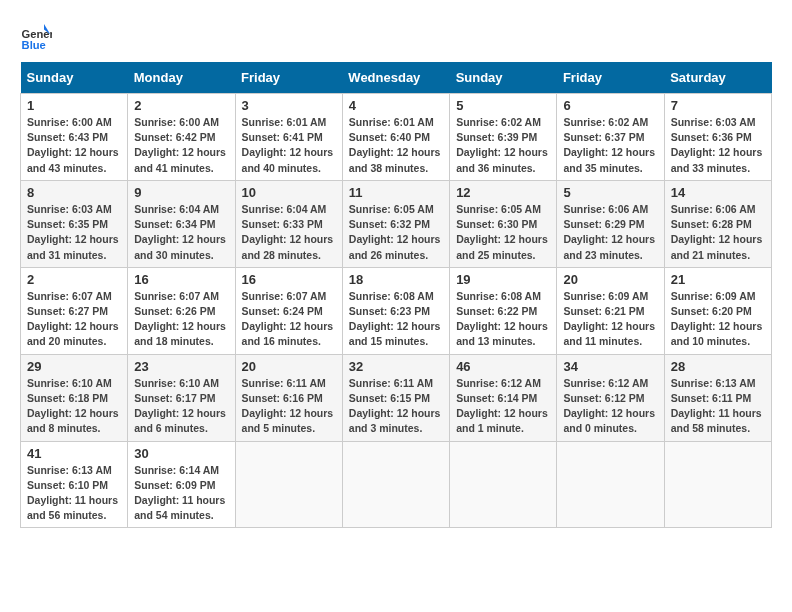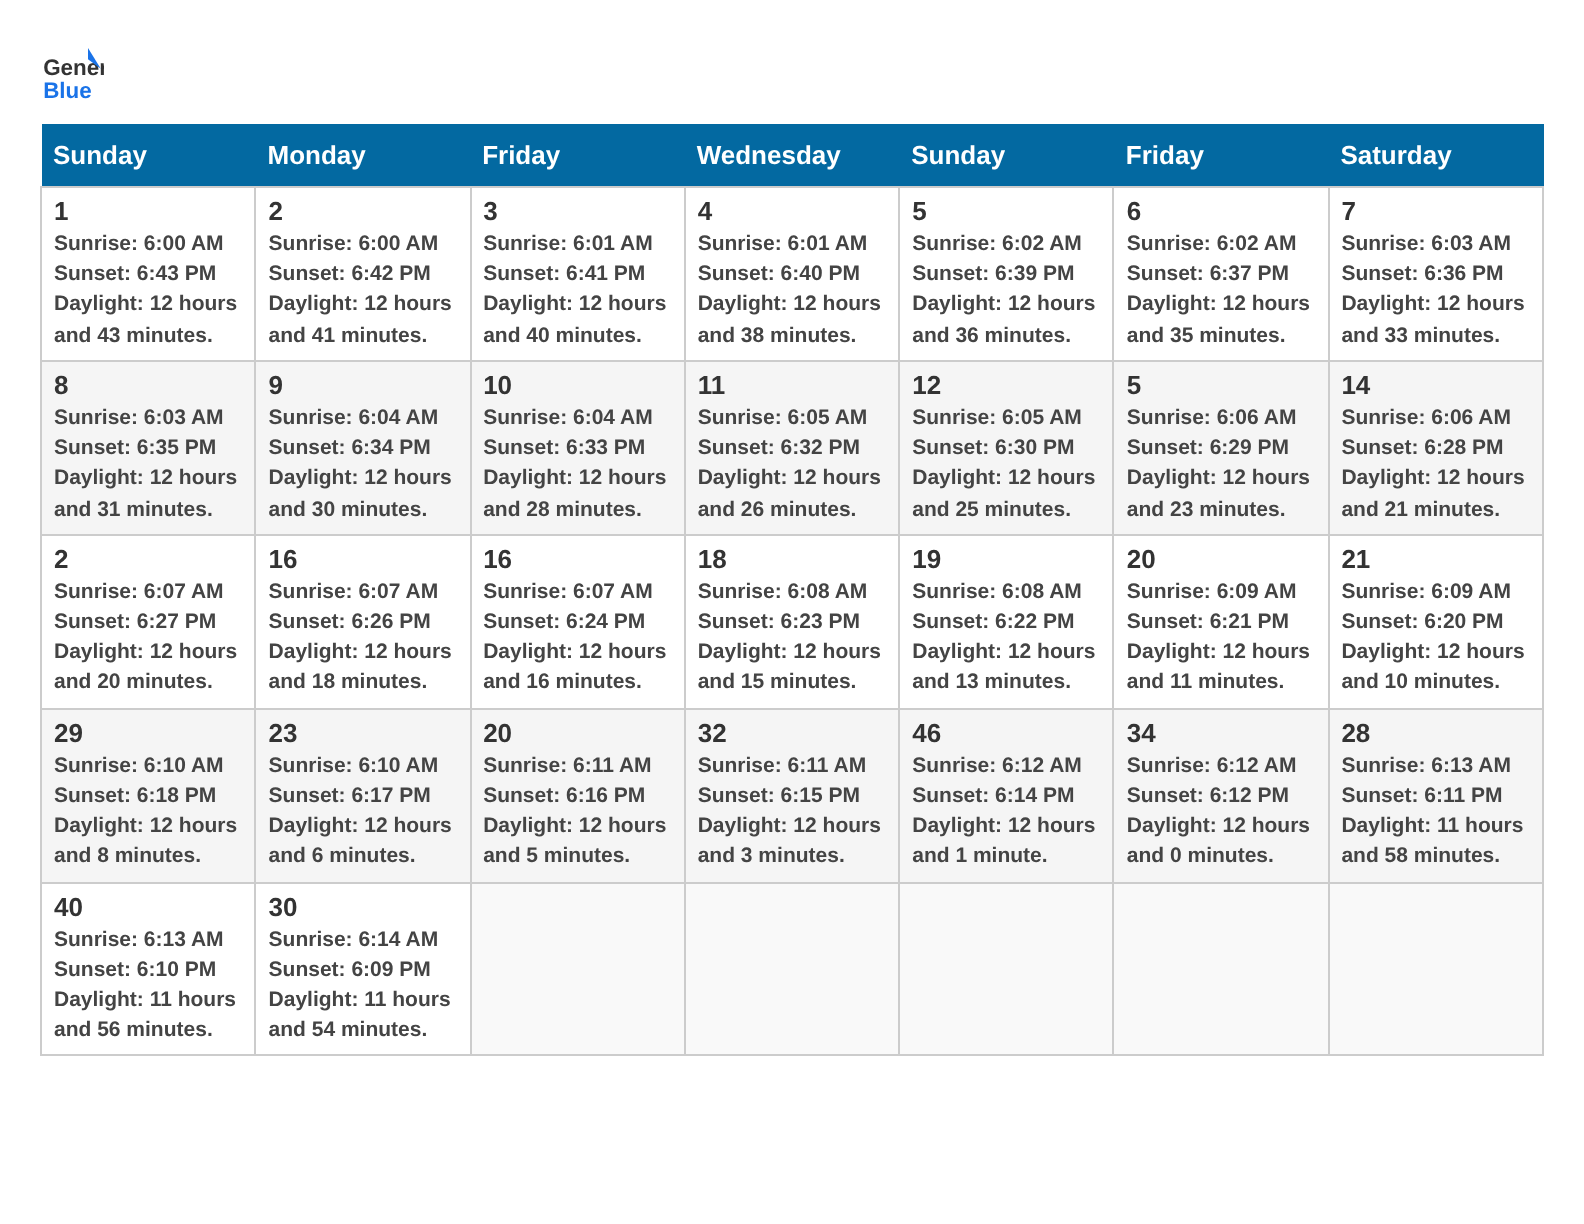--- a/index.html
+++ b/index.html
@@ -170,21 +170,21 @@
         <td><span class="day-num">32</span>
 <span class="day-detail">Sunrise: 6:11 AM<br>Sunset: 6:15 PM<br>Daylight: 12 hours and 3 minutes.</span></td>
         <td><span class="day-num">46</span>
 <span class="day-detail">Sunrise: 6:12 AM<br>Sunset: 6:14 PM<br>Daylight: 12 hours and 1 minute.</span></td>
         <td><span class="day-num">34</span>
 <span class="day-detail">Sunrise: 6:12 AM<br>Sunset: 6:12 PM<br>Daylight: 12 hours and 0 minutes.</span></td>
         <td><span class="day-num">28</span>
 <span class="day-detail">Sunrise: 6:13 AM<br>Sunset: 6:11 PM<br>Daylight: 11 hours and 58 minutes.</span></td>
       </tr>
       <tr>
-        <td><span class="day-num">40</span>
+        <td><span class="day-num">41</span>
 <span class="day-detail">Sunrise: 6:13 AM<br>Sunset: 6:10 PM<br>Daylight: 11 hours and 56 minutes.</span></td>
         <td><span class="day-num">30</span>
 <span class="day-detail">Sunrise: 6:14 AM<br>Sunset: 6:09 PM<br>Daylight: 11 hours and 54 minutes.</span></td>
         <td class="empty"></td>
         <td class="empty"></td>
         <td class="empty"></td>
         <td class="empty"></td>
         <td class="empty"></td>
       </tr>
     </tbody>

